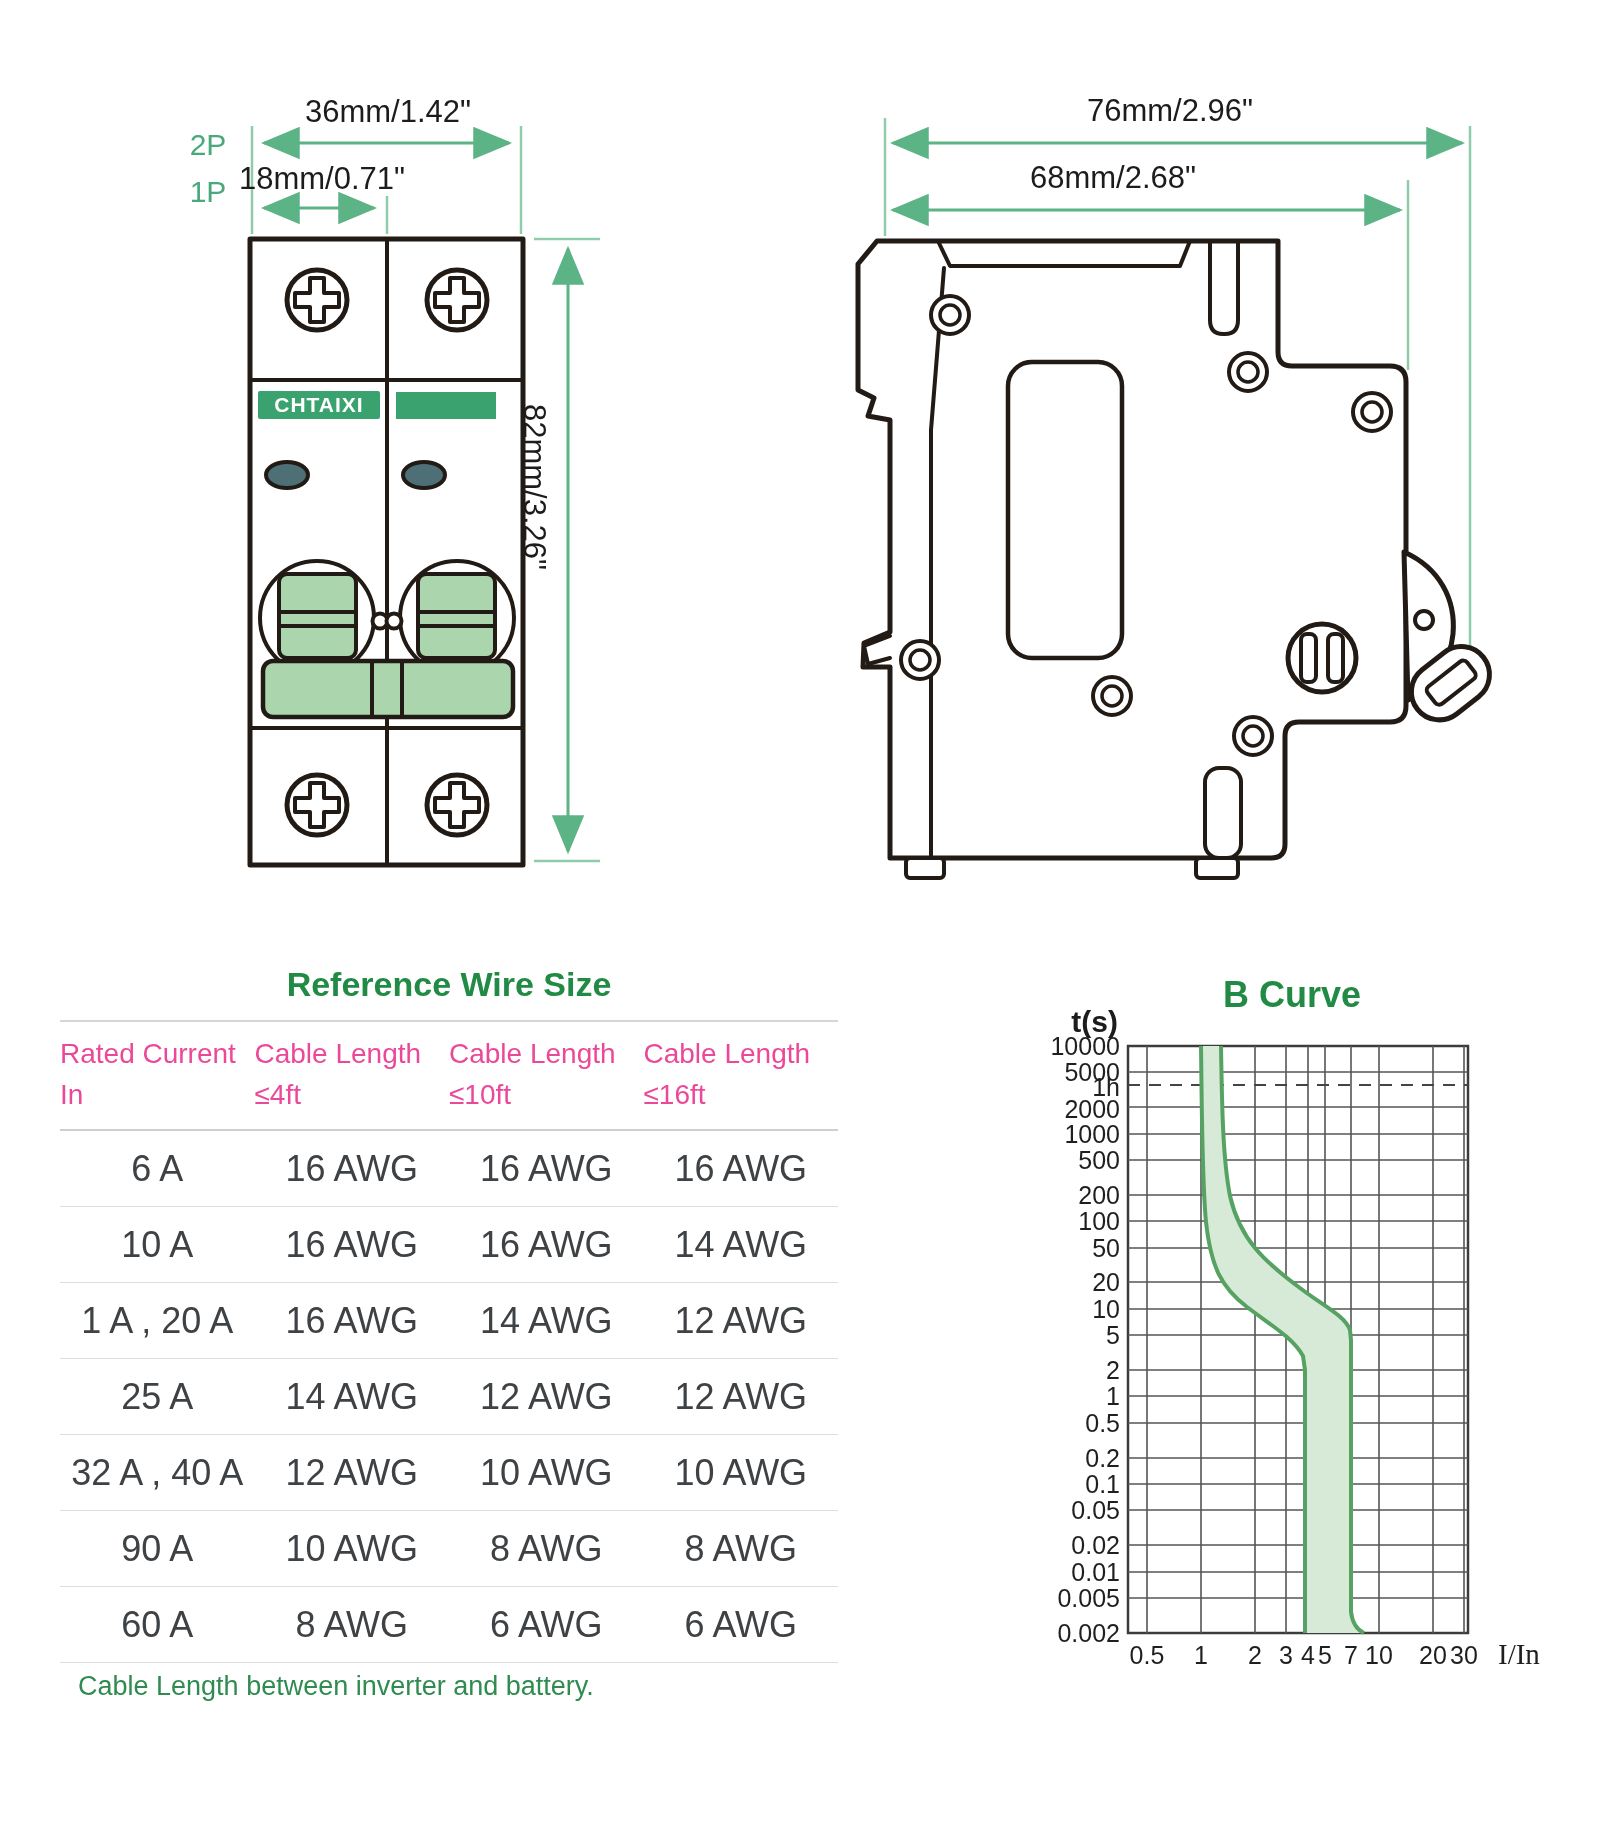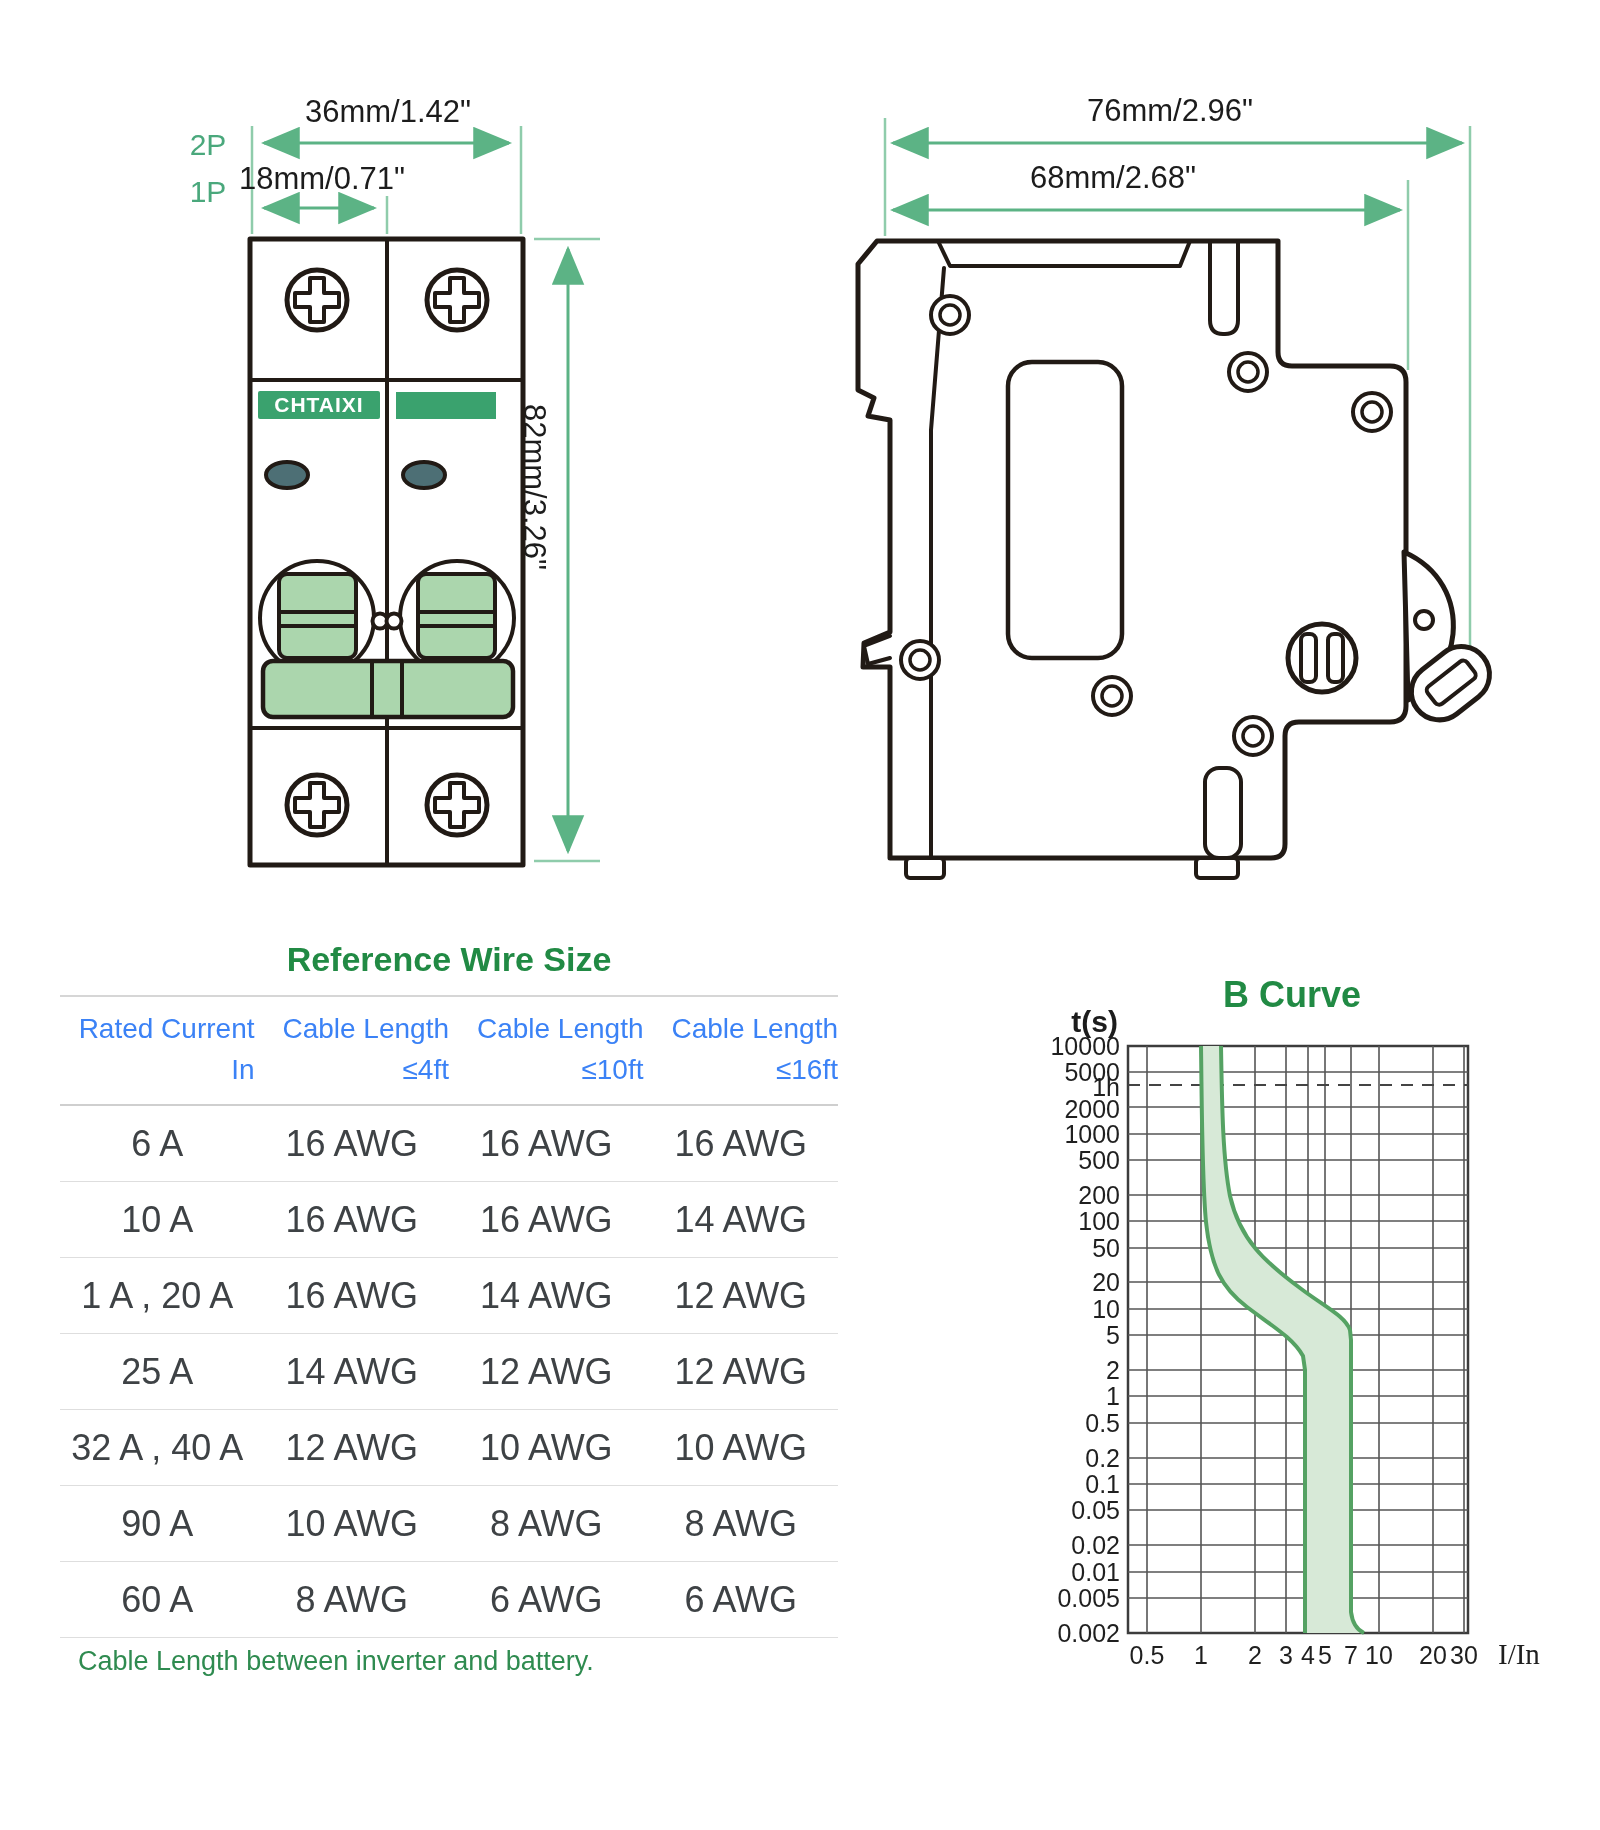--- a/index.html
+++ b/index.html
@@ -7,25 +7,25 @@
          font-family:"Liberation Sans",sans-serif;}
   svg{position:absolute;overflow:visible;}
   svg text{font-family:"Liberation Sans",sans-serif;}
   .dim-text{font-size:31px;fill:#1c1c1c;}
   .pole-text{font-size:30px;fill:#4aa87c;}
   .brand-text{font-size:21px;font-weight:bold;fill:#ffffff;letter-spacing:1px;}
   .chart-title{font-size:36px;font-weight:bold;fill:#218a44;}
   .axis-name{font-size:30px;font-weight:bold;fill:#1c1c1c;}
   .tick{font-size:25px;fill:#1f1f1f;}
   .xunit{font-size:29px;fill:#1f1f1f;font-family:"Liberation Serif",serif;}
-  .table-wrap{position:absolute;left:60px;top:940px;width:778px;}
+  .table-wrap{position:absolute;left:60px;top:965px;width:778px;}
   .tbl-title{text-align:center;font-size:34px;font-weight:bold;color:#218a44;}
   .tbl-head{display:grid;grid-template-columns:repeat(4,1fr);margin-top:16px;
             border-top:2px solid #d6d6d6;border-bottom:2px solid #cfcfcf;
-            padding:12px 0 14px 0;color:#3b82f6;font-size:28px;text-align:right;line-height:1.45;}
+            padding:12px 0 14px 0;color:#ec4899;font-size:28px;text-align:left;line-height:1.45;}
   .tbl-row{display:grid;grid-template-columns:repeat(4,1fr);height:75px;align-items:center;
            text-align:center;font-size:36px;color:#3e4245;border-bottom:1.5px solid #dedede;}
   .footnote{margin-top:8px;font-size:27px;color:#2f8b50;padding-left:18px;}
 </style>
 </head>
 <body>
 
 <div id="stage">
 
   <svg style="left:140px;top:80px" width="480" height="800" viewBox="140 80 480 800">

